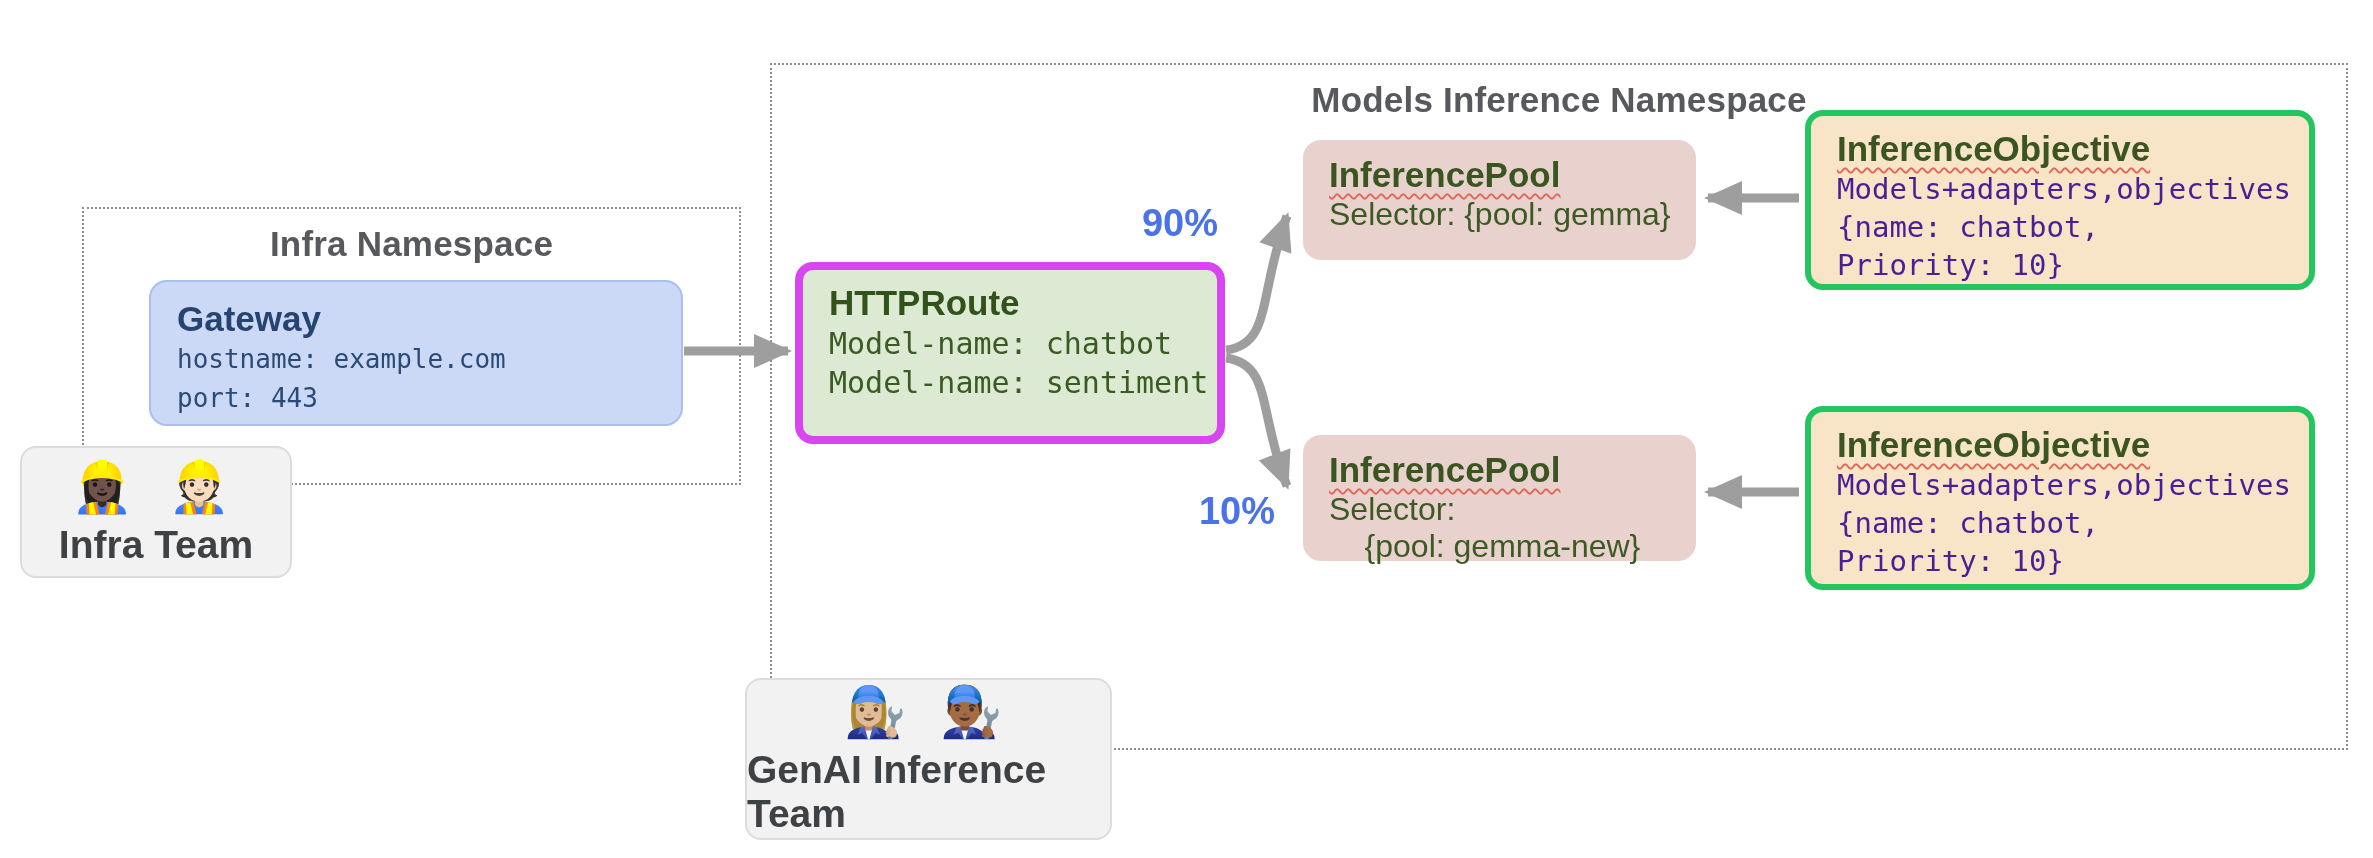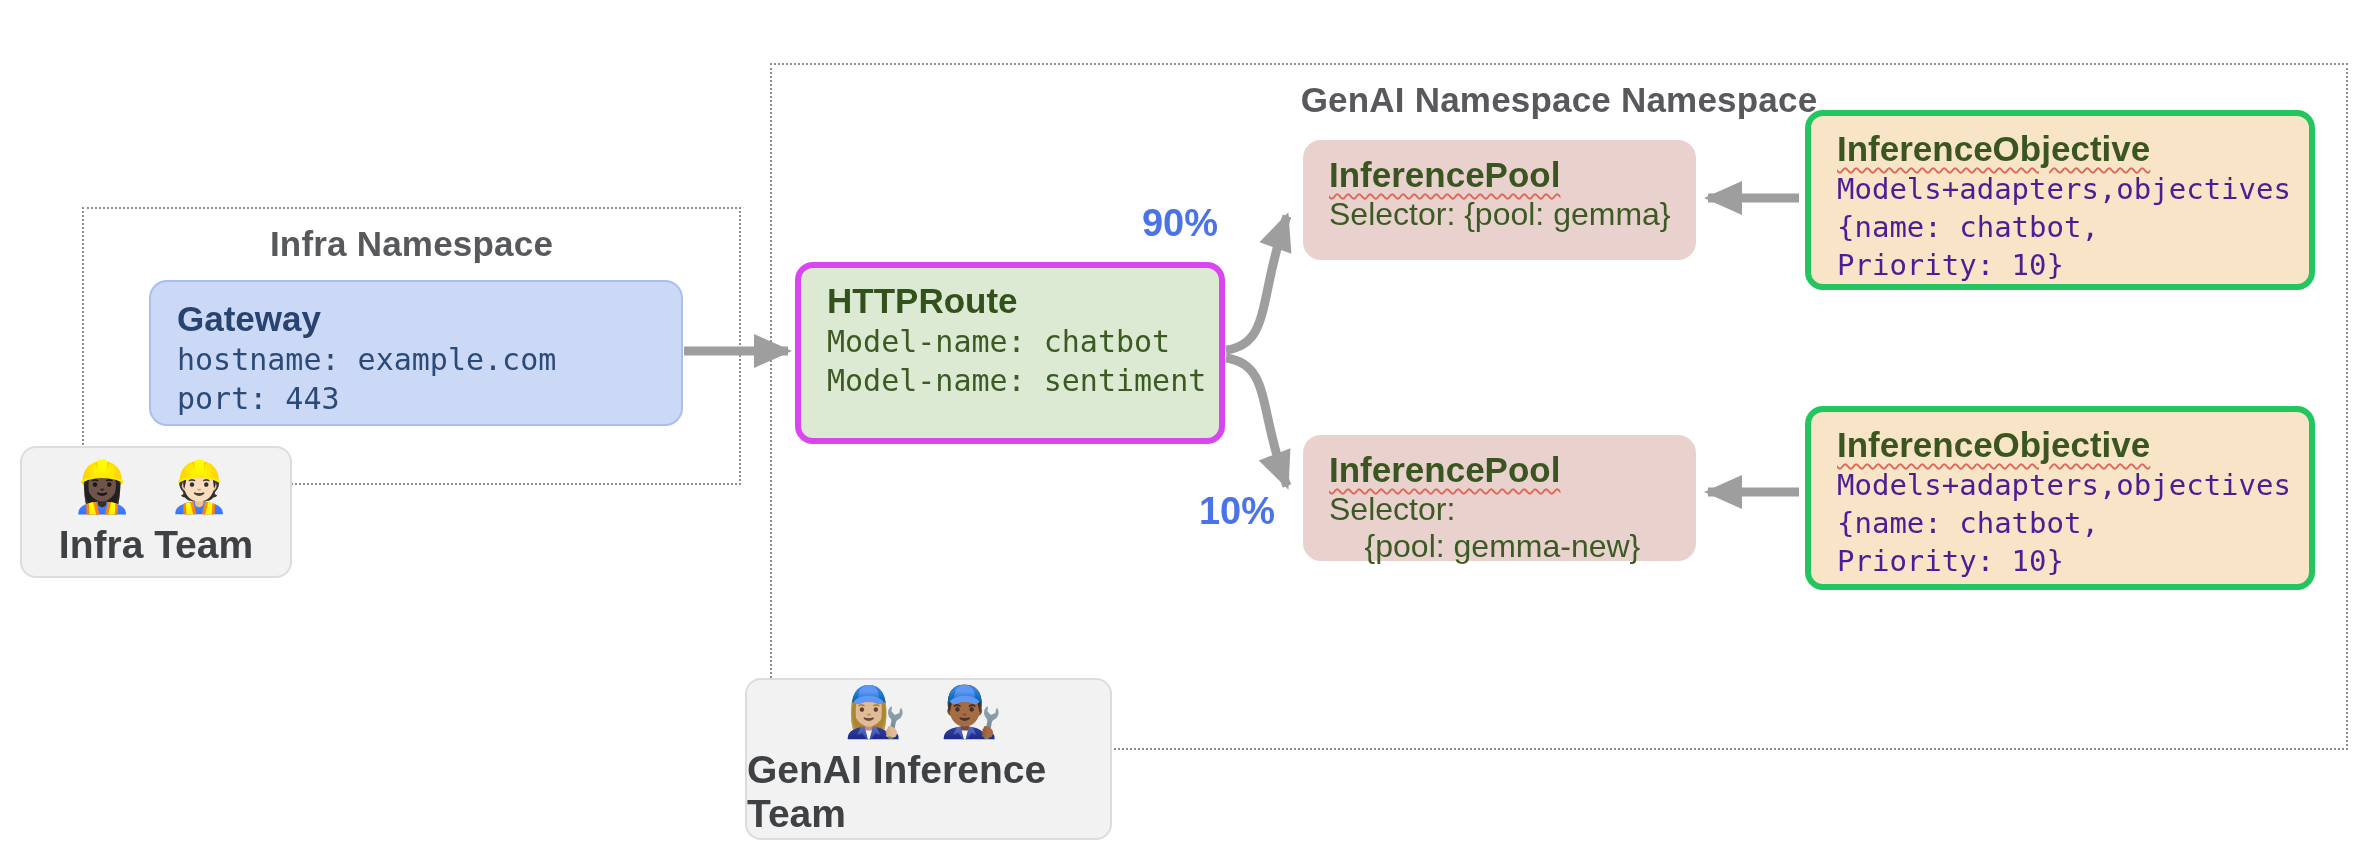--- a/index.html
+++ b/index.html
@@ -17,22 +17,22 @@
   }
   
   .node{position:absolute;border-radius:18px;box-sizing:border-box;}
   .node .node-title{font-weight:bold;font-size:35px;line-height:42px;}
   .code-line{
     font-family:"DejaVu Sans Mono","Liberation Mono",monospace;
     white-space:pre;
   }
   .gateway{background:#ccd9f6;border:2px solid #a8bff0;padding:16px 12px 0 26px;}
   .gateway .node-title{color:#27436f;}
-  .gateway .code-line{color:#2a4a78;font-size:30px;line-height:39px;}
-  .route{background:#dcead3;border:6px solid #d946ef;padding:12px 0 0 26px;}
+  .gateway .code-line{color:#2a4a78;font-size:26px;line-height:39px;}
+  .route{background:#dcead3;border:8px solid #d946ef;padding:12px 0 0 26px;}
   .route .node-title{color:#33511a;}
   .route .code-line{color:#3c5a23;font-size:30px;line-height:39px;}
   .pool{background:#e9d2ce;padding:14px 4px 0 26px;}
   .pool .node-title{color:#3a5520;display:inline-block;}
   .pool .pool-line{color:#3c5a23;font-size:32px;line-height:37px;white-space:pre;}
   .objective{background:#f8e5c8;border:6px solid #22c55e;padding:12px 0 0 26px;}
   .objective .node-title{color:#3a5520;display:inline-block;}
   .objective .code-line{color:#4c1d95;font-size:29px;line-height:38px;}
   .squiggle{
     text-decoration-line:underline;
@@ -65,21 +65,21 @@
   <div class="node gateway" style="left:65px;top:71px;width:534px;height:146px;">
     <div class="node-title">Gateway</div>
     <div>
         <div class="code-line">hostname: example.com</div>
         <div class="code-line">port: 443</div>
       </div>
   </div>
 </div>
 
 <div class="ns-box" style="left:770px;top:63px;width:1574px;height:683px;">
-  <div class="ns-title" style="top:15px;">GenAI Namespace Namespace</div>
+  <div class="ns-title" style="top:15px;">Models Inference Namespace</div>
 
   <div class="node route" style="left:23px;top:197px;width:430px;height:182px;">
     <div class="node-title">HTTPRoute</div>
     <div>
         <div class="code-line">Model-name: chatbot</div>
         <div class="code-line">Model-name: sentiment</div>
       </div>
   </div>
 
   <div class="pct" style="left:354px;top:139px;">90%</div>

